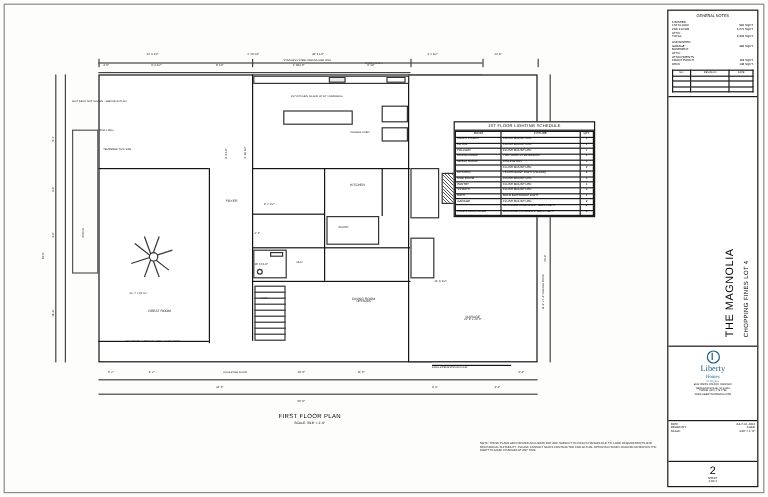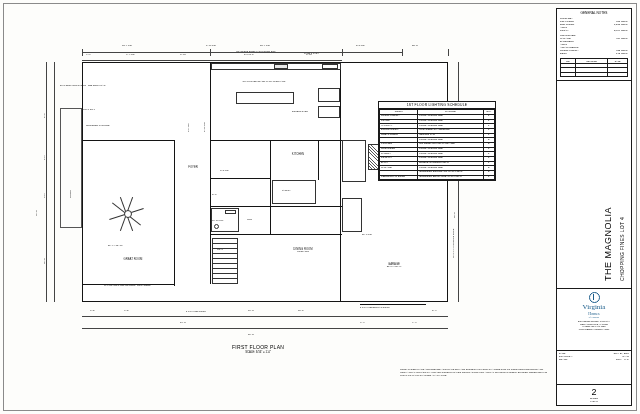--- a/index.html
+++ b/index.html
@@ -483,21 +483,21 @@
 
     <div id="tb-mid">
       <div class="vtitle" style="left:46px; top:160px; font-size:9px; letter-spacing:.5px;">THE MAGNOLIA</div>
       <div class="vtitle" style="left:62px; top:160px; font-size:5px; letter-spacing:.3px;">CHOPPING FINES LOT 4</div>
     </div>
 
     <div id="tb-logo">
       <div style="margin:3px auto 0 auto;width:9px;height:9px;border:1px solid #1a5c8a;border-radius:50%;position:relative;">
         <div style="position:absolute;left:3.5px;top:1px;width:1px;height:6px;background:#1a5c8a;"></div>
       </div>
-      <div style="font-size:7px;color:#1a5c8a;font-family:'Liberation Serif',serif;line-height:1;margin-top:1px;">Virginia</div>
+      <div style="font-size:7px;color:#1a5c8a;font-family:'Liberation Serif',serif;line-height:1;margin-top:1px;">Liberty</div>
       <div style="font-size:4px;color:#1a5c8a;font-family:'Liberation Serif',serif;">Homes</div>
       <div style="font-size:2.4px;color:#1a5c8a;font-family:'Liberation Serif',serif;margin-bottom:1px;">of Virginia</div>
       <div id="addr-rows" style="font-size:2.1px;line-height:1.25;">
           <div>8010 ONION COLONY PARKWAY</div>
           <div>MECHANICSVILLE, VA 23116</div>
           <div>PHONE: (804) 746-7758</div>
           <div>WWW.LIBERTYHOMESVA.COM</div>
         </div>
     </div>
 

